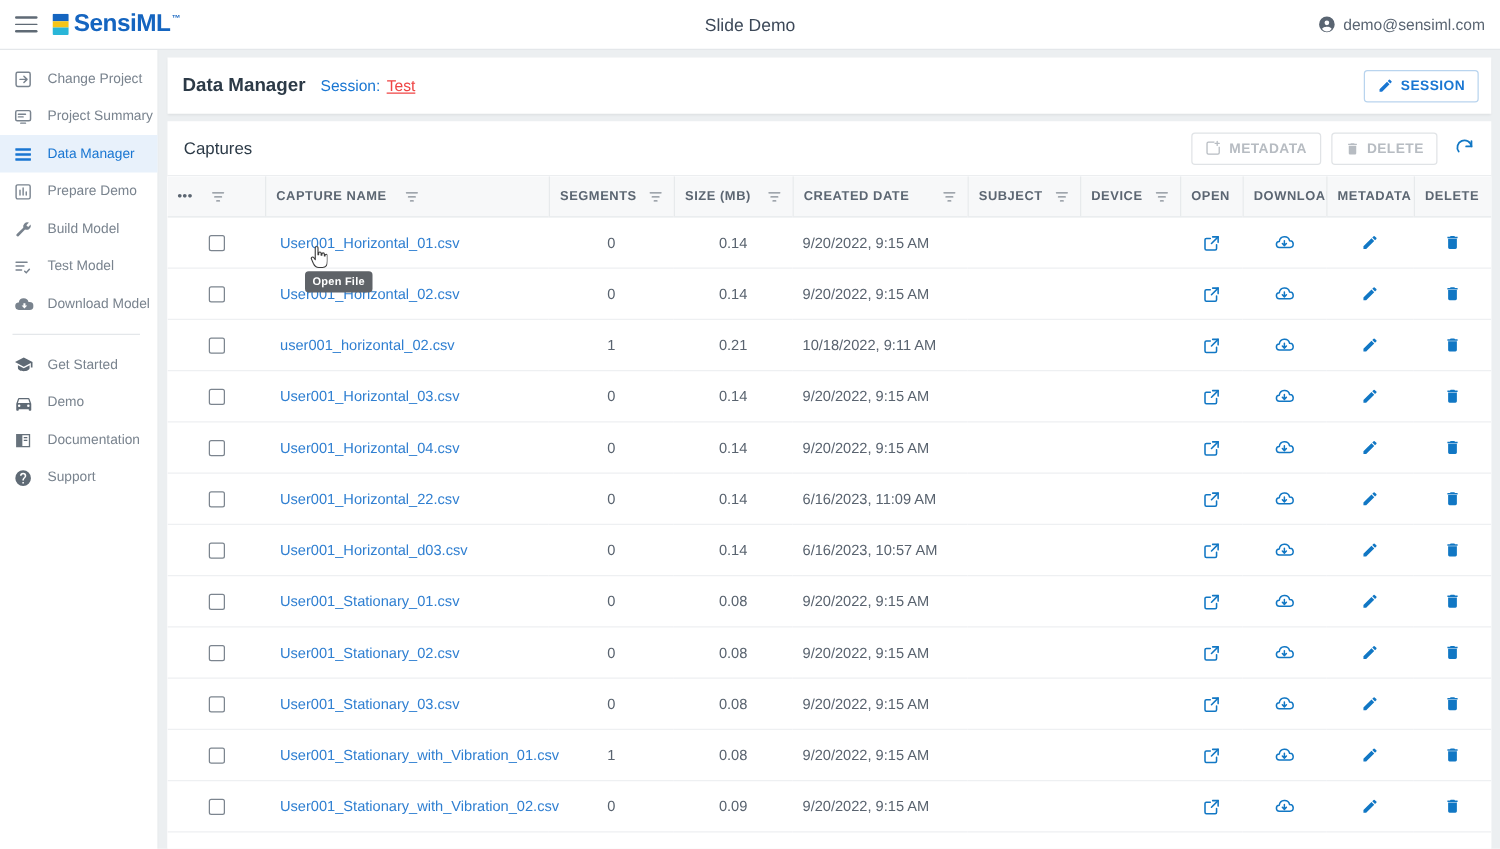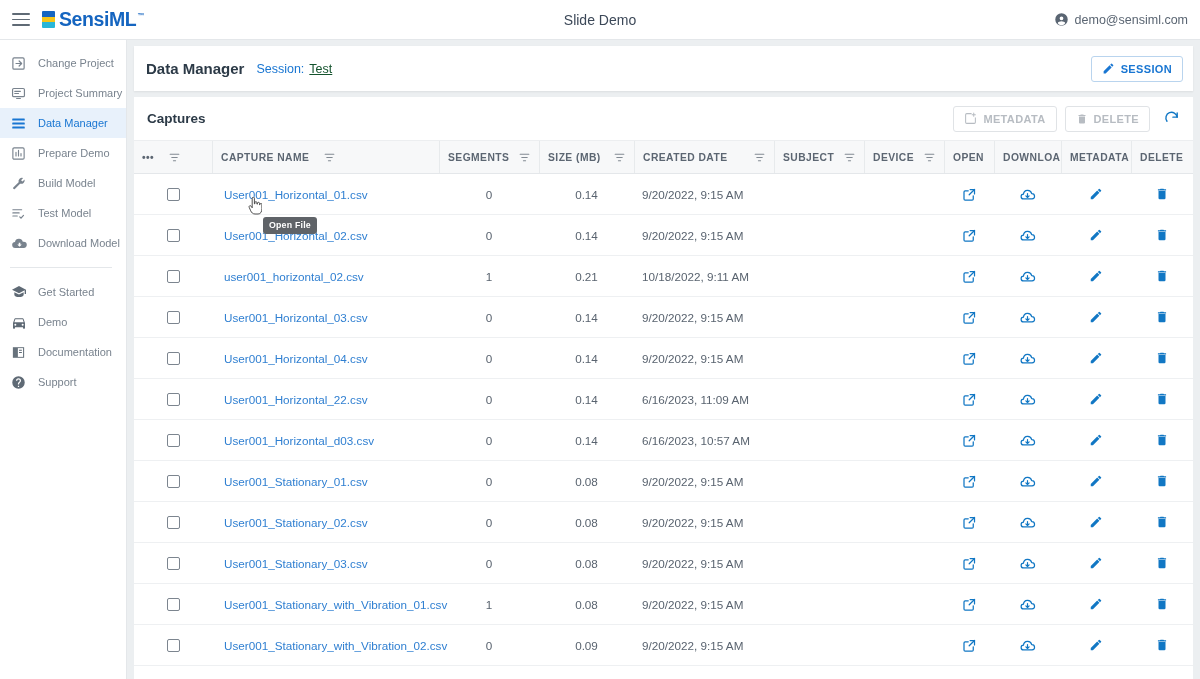--- a/index.html
+++ b/index.html
@@ -105,21 +105,21 @@
   
   .dm-header {
     height: 45px;
     display: flex; align-items: center;
     padding: 0 10px 0 12px;
     box-shadow: 0 1px 2px rgba(0,0,0,0.07);
     position: relative; z-index: 5;
   }
   .dm-title { font-size: 15px; font-weight: bold; color: #2c3a47; }
   .dm-session-label { font-size: 12.5px; color: #1976d2; margin-left: 12px; }
-  .dm-session-value { font-size: 12.5px; color: #14532d; margin-left: 5px; text-decoration: underline; }
+  .dm-session-value { font-size: 12.5px; color: #ef4444; margin-left: 5px; text-decoration: underline; }
   .dm-actions { margin-left: auto; display: flex; gap: 8px; }
 
   .btn {
     height: 26px; padding: 0 10px;
     display: inline-flex; align-items: center; gap: 6px;
     border: 1px solid #b9d4ee; border-radius: 3px;
     background: #ffffff; color: #1976d2;
     font-size: 11px; font-weight: bold; letter-spacing: 0.35px;
     font-family: "Liberation Sans", sans-serif;
     cursor: pointer; white-space: nowrap;
@@ -129,21 +129,21 @@
     color: #b7bcc2; border-color: #e0e3e6; cursor: default;
   }
 
   
   .cap-header {
     height: 44px;
     display: flex; align-items: center;
     padding: 0 9px 0 13px;
     border-bottom: 1px solid #eceef0;
   }
-  .cap-title { font-size: 13.5px; font-weight: bold; color: #2c3a47; }
+  .cap-title { font-size: 13.5px; font-weight: normal; color: #2c3a47; }
   .cap-actions { margin-left: auto; display: flex; align-items: center; gap: 8px; }
   .icon-btn {
     width: 26px; height: 26px;
     display: inline-flex; align-items: center; justify-content: center;
     background: none; border: none; cursor: pointer; border-radius: 3px;
   }
 
   
   .tbl { width: 100%; border-collapse: collapse; table-layout: fixed; }
   .tbl thead th {
@@ -903,20 +903,20 @@
                   <svg width="14" height="14" viewBox="0 0 24 24" fill="#1177c4">
                     <path d="M6 19a2 2 0 002 2h8a2 2 0 002-2V7H6v12zM19 4h-3.5l-1-1h-5l-1 1H5v2h14V4z"></path>
                   </svg>
                 </span></td>
             </tr>
           </tbody>
       </table>
     </div>
   </div>
 
-  <div class="tooltip" style="left: 136px; top: 177px;">Open File</div>
+  <div class="tooltip" style="left: 117px; top: 177px;">Open File</div>
 </div>
 
 <div class="cursor-ptr" style="left:248px; top:197px;">
   <svg width="14" height="18" viewBox="0 0 14 18">
     <path d="M4.2 1.2c0-.6.5-1.1 1.1-1.1s1.1.5 1.1 1.1v5.6h.5V5.6c0-.6.5-1 1-1s1 .4 1 1v1.5h.6V6.3c0-.6.4-1 1-1s1 .4 1 1v1.4h.5V7.4c0-.5.4-1 1-1 .5 0 .9.5.9 1v4.4c0 2.9-1.3 5.2-3.8 5.2H7c-2.3 0-3.5-1.5-4.3-3.2L1.2 10.3c-.3-.6-.1-1.2.4-1.5.5-.3 1.1-.1 1.5.4l1.1 1.6V1.2z" fill="#ffffff" stroke="#3c3c3c" stroke-width="0.9" stroke-linejoin="round"></path>
   </svg>
 </div>
 
 </body></html>

